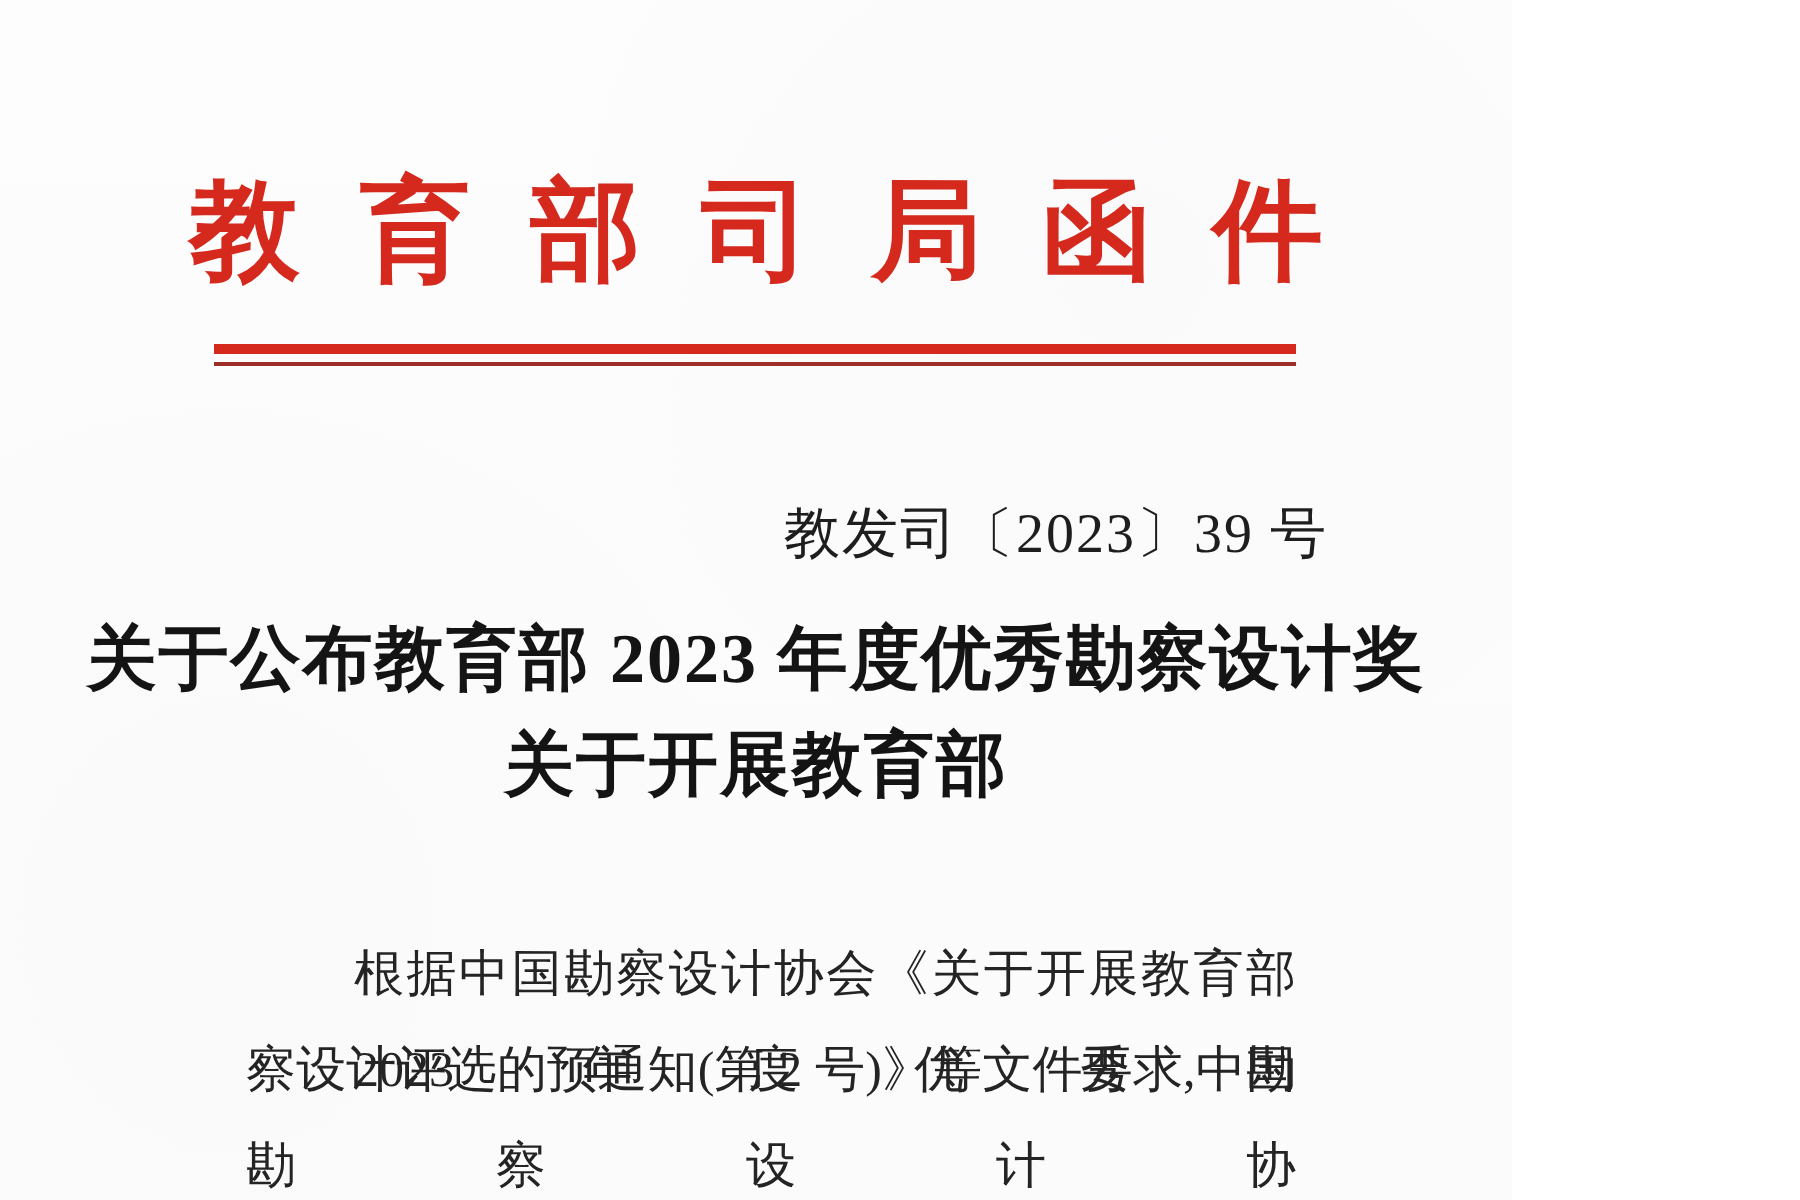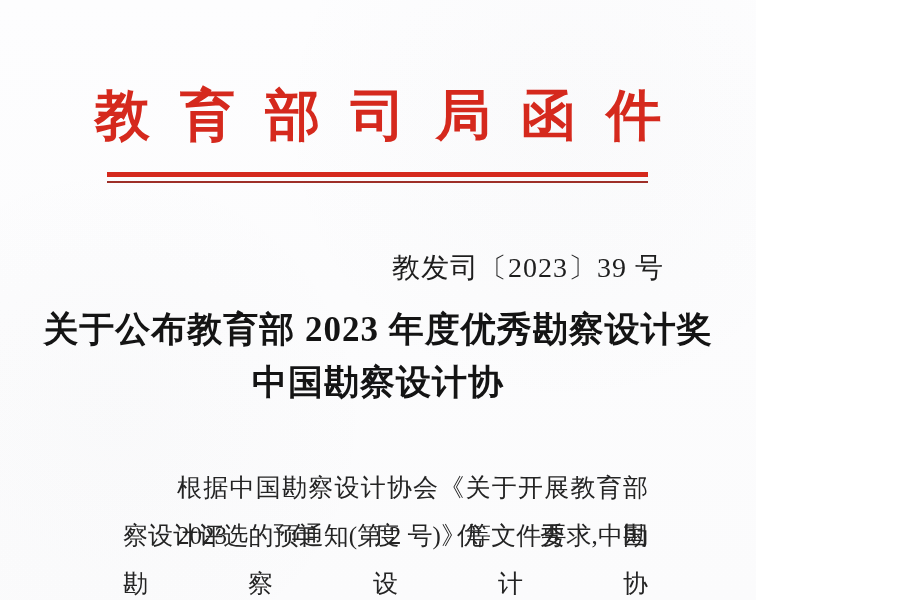--- a/index.html
+++ b/index.html
@@ -93,21 +93,21 @@
 
   <div class="rule-wrap">
     <div class="rule-thick" style="background: rgb(213, 41, 29);"></div>
     <div class="rule-thin" style="background: rgb(158, 47, 40);"></div>
   </div>
 
   <div class="docnum" style="color: rgb(30, 30, 30);">教发司〔2023〕39 号</div>
 
   <div class="notice-title" style="color: rgb(20, 20, 20);">
     <div>关于公布教育部 2023 年度优秀勘察设计奖</div>
-    <div>中国勘察设计协</div>
+    <div>关于开展教育部</div>
   </div>
 
   <div class="body-block" style="color: rgb(36, 36, 36);">
     <div class="body-line just indent">根据中国勘察设计协会《关于开展教育部 2023 年度优秀勘</div>
     <div class="body-line just">察设计评选的预通知(第 2 号)》等文件要求,中国勘察设计协</div>
   </div>
 
 </div>
 
 </body></html>

